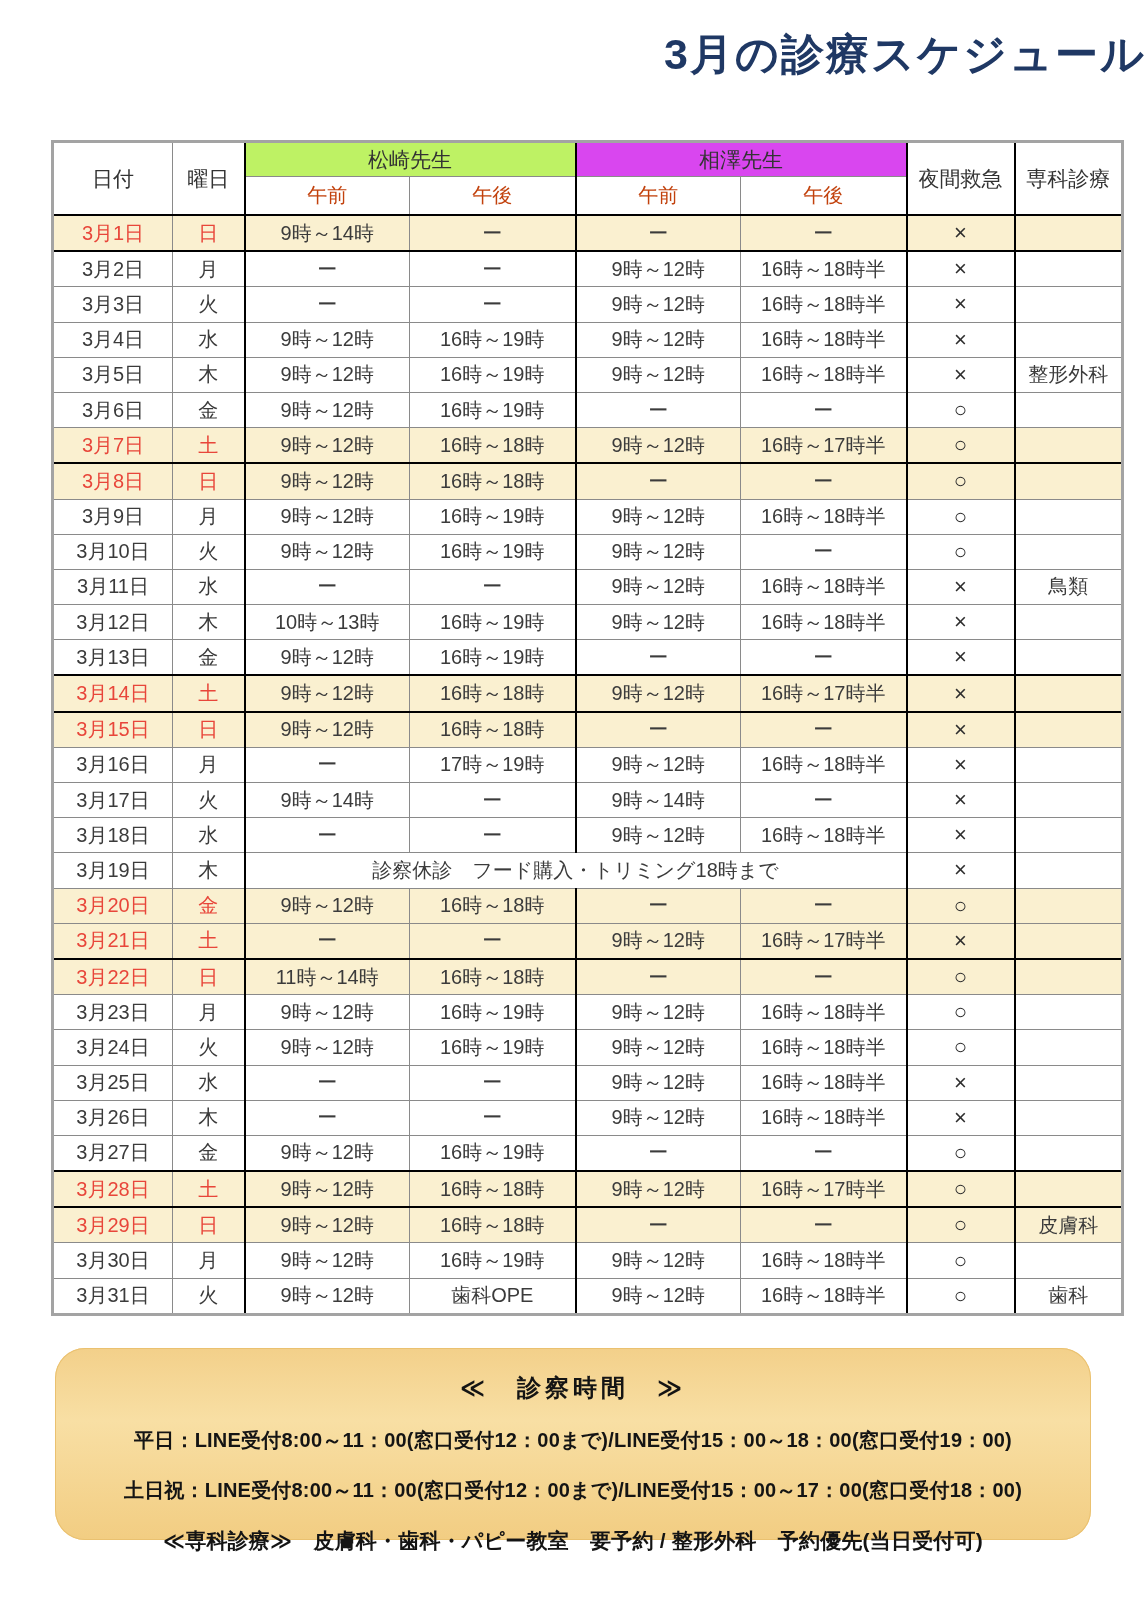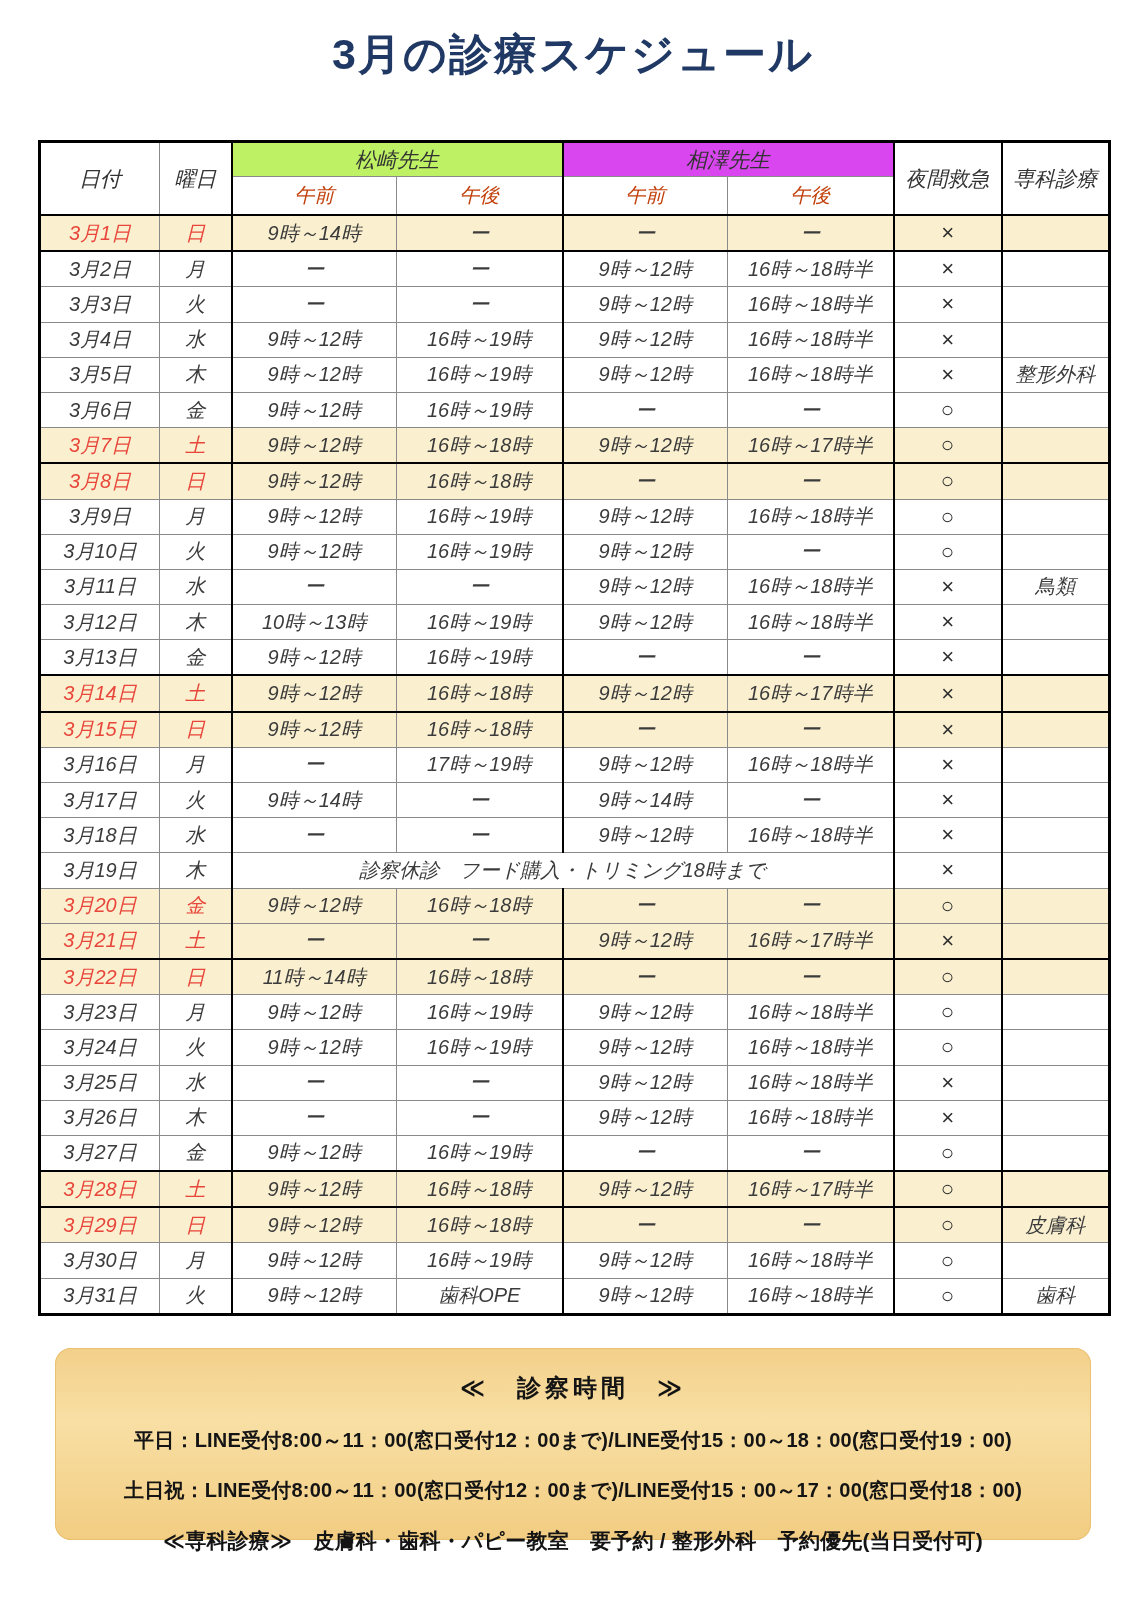--- a/index.html
+++ b/index.html
@@ -2,28 +2,27 @@
 <html lang="ja"><head>
 <meta charset="utf-8">
 <style>
   html,body{margin:0;padding:0;background:#ffffff;}
   .page{
     position:relative;width:1146px;height:1610px;background:#ffffff;
     font-family:"Liberation Sans","DejaVu Sans",sans-serif;overflow:hidden;
   }
   .title{
     position:absolute;top:26px;left:0;width:100%;
-    text-align:center;font-size:43px;font-weight:bold;color:#1f3864;
+    text-align:right;font-size:43px;font-weight:bold;color:#1f3864;
     letter-spacing:2px;margin:0;
   }
   table.sched{
-    position:absolute;top:140px;left:38px;width:1070px;
+    position:absolute;top:140px;left:51px;width:1070px;
     border-collapse:collapse;table-layout:fixed;
-    border:3px solid #000000;
-    font-style:italic;
+    border:3px solid #a3a3a3;
   }
   .sched th,.sched td{
     padding:0;text-align:center;vertical-align:middle;
     border:1px solid #8a8a8a;
     font-size:20px;color:#3b3b3b;font-weight:normal;
     overflow:hidden;white-space:nowrap;
   }
   
   col.c-date{width:120px;} col.c-day{width:72px;}
   col.c-mam{width:165px;} col.c-mpm{width:166px;}
@@ -41,21 +40,21 @@
   .sched tbody td{height:34.2px;}
   tr.hl td{background:#faf0d0;}
   tr.tt td{border-top:2.5px solid #000;}
   td.red{color:#e8463a;text-align:center;}
   .blue{color:#2e75b6;font-weight:bold;margin-left:42px;}
   .bold{font-weight:bold;}
   td.night{font-size:22px;color:#2e2e2e;}
   
   .info-box{
     position:absolute;top:1348px;left:55px;width:1036px;height:192px;
-    border-radius:16px;
+    border-radius:30px;
     background:linear-gradient(180deg,#f3d08a 0%,#f8dfa4 38%,#f2cd82 100%);
     box-shadow:inset 0 0 0 1px #eac170;
     text-align:center;color:#141414;font-weight:bold;
   }
   .info-title{margin-top:24px;font-size:24px;letter-spacing:4px;}
   .info-line{margin-top:23px;font-size:20px;letter-spacing:0.2px;}
   .info-line.last{font-size:21px;}
 </style>
 </head>
 <body>

